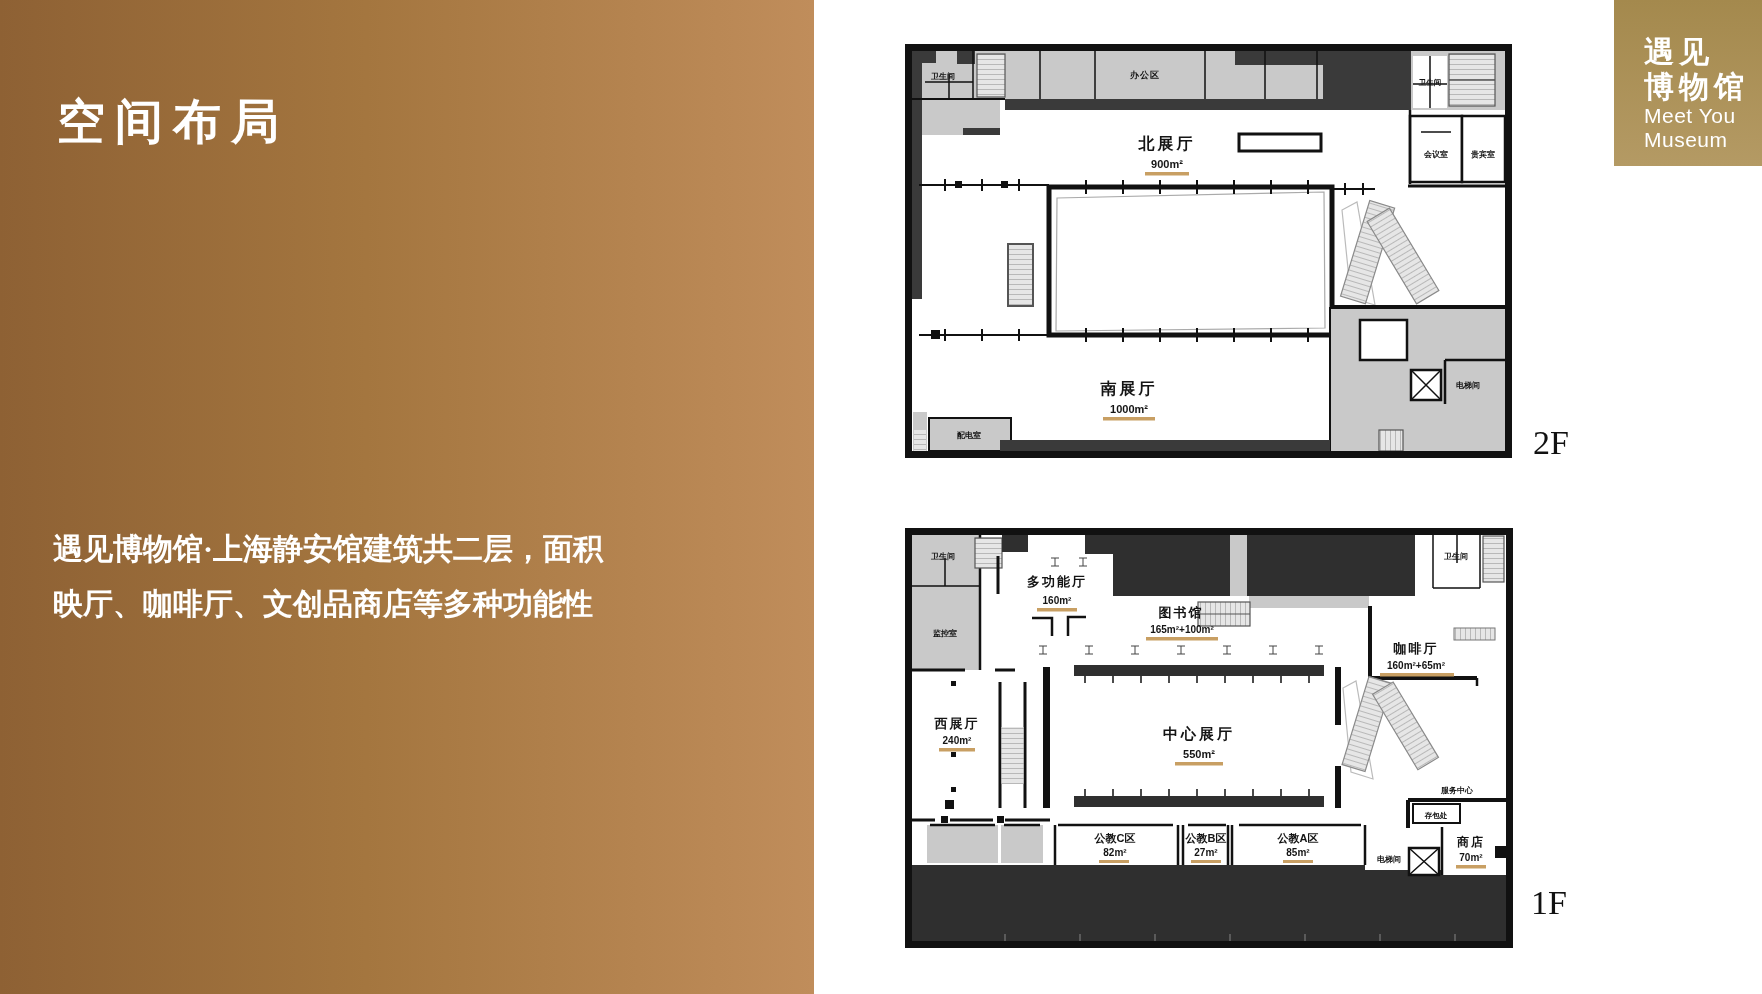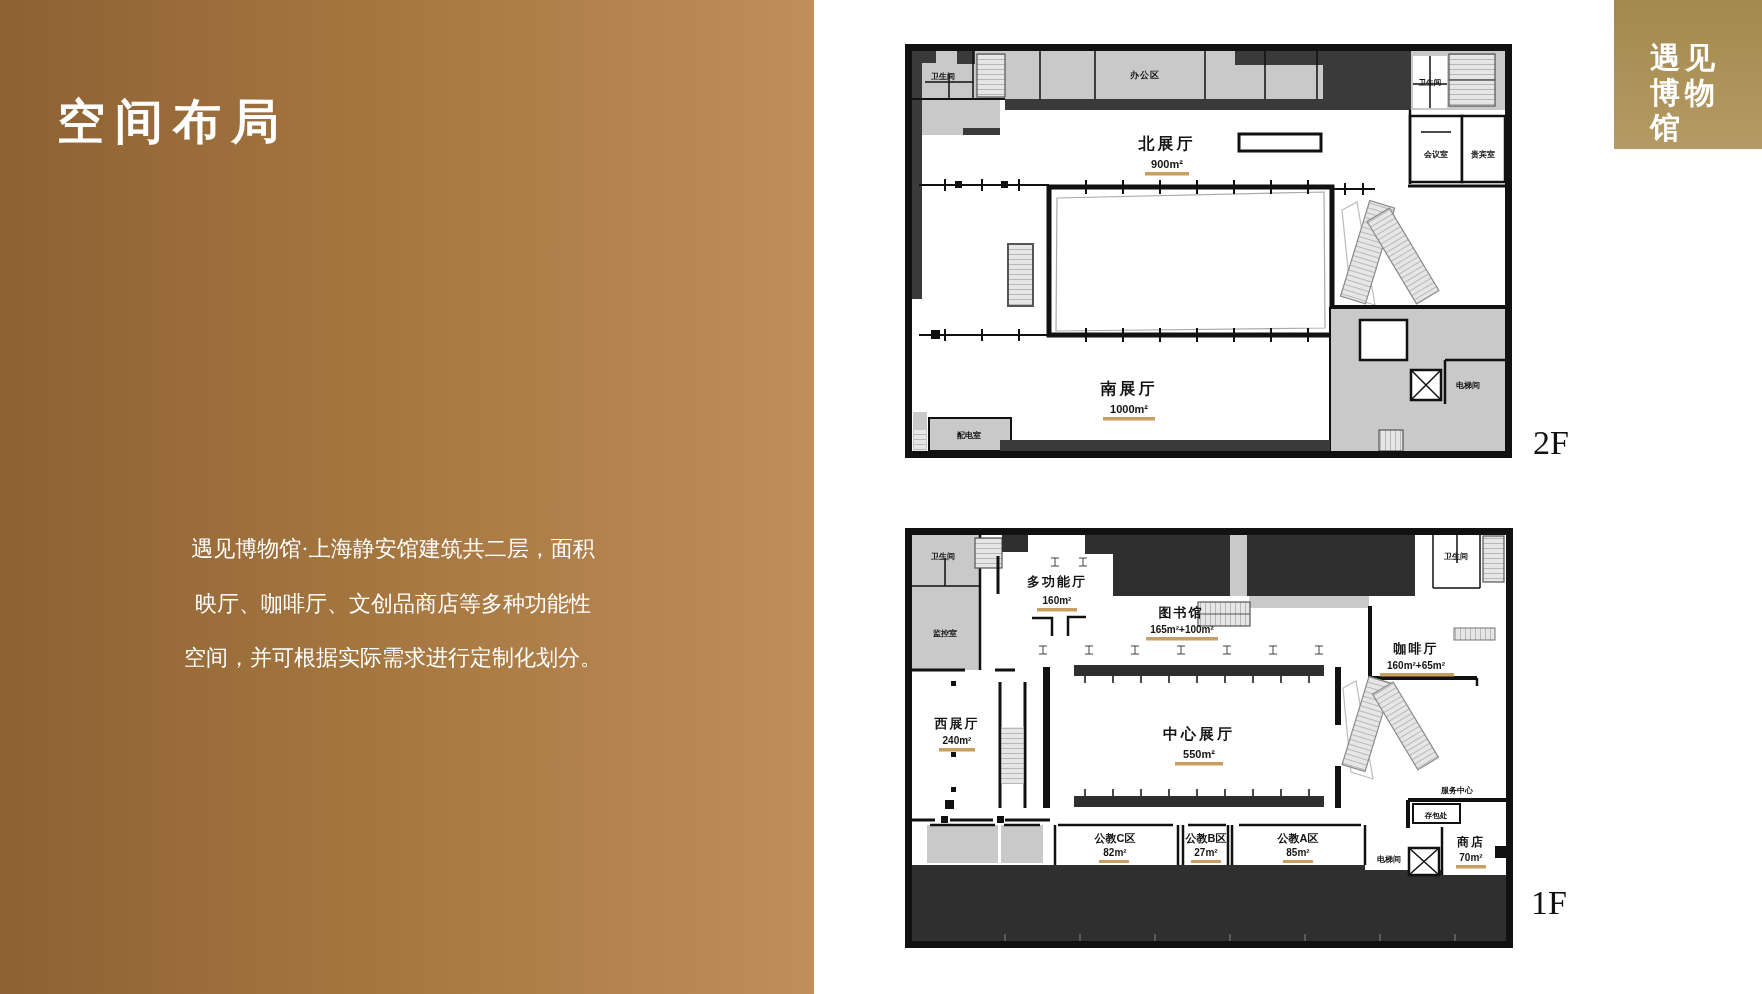--- a/index.html
+++ b/index.html
@@ -3,36 +3,35 @@
 <meta charset="utf-8">
 <style>
   html,body{margin:0;padding:0;}
   body{
     width:1762px;height:994px;position:relative;background:#ffffff;overflow:hidden;
     font-family:"Liberation Sans","DejaVu Sans",sans-serif;
   }
   .panel{
     position:absolute;left:0;top:0;width:814px;height:994px;
     background:linear-gradient(90deg,#8e6134 0%,#a4763f 45%,#c08d5b 100%);
-    text-align:center;
   }
   .slide-title{
     position:absolute;left:57px;top:90px;
     font-family:"Liberation Serif","DejaVu Serif",serif;font-weight:700;
     font-size:48px;letter-spacing:10px;color:#ffffff;
   }
   .slide-body{
     position:absolute;left:53px;top:522px;width:680px;
-    font-family:"Liberation Serif","DejaVu Serif",serif;font-weight:400;
-    font-size:22px;color:#ffffff;line-height:54.5px;white-space:nowrap;
+    font-family:"Liberation Serif","DejaVu Serif",serif;font-weight:700;
+    font-size:30px;color:#ffffff;line-height:54.5px;white-space:nowrap;
   }
   .logo{
-    position:absolute;left:1614px;top:0;width:148px;height:149px;
+    position:absolute;left:1614px;top:0;width:148px;height:166px;
     background:linear-gradient(180deg,#a4894d 0%,#b49a64 100%);
-    color:#fff;padding:18px;box-sizing:border-box;
+    color:#fff;padding:12px;box-sizing:border-box;
   }
   .logo-cn{
     font-family:"Liberation Serif","DejaVu Serif",serif;font-weight:700;
     font-size:30px;letter-spacing:5px;line-height:35px;margin-left:18px;
   }
   .logo-cn.first{margin-top:22px;}
   .logo-en{
     font-family:"Liberation Sans","DejaVu Sans",sans-serif;
     font-size:21px;line-height:24px;margin-left:18px;letter-spacing:0.5px;
   }
@@ -60,21 +59,20 @@
   .wall{stroke:#111;fill:none;}
 </style>
 </head>
 <body>
 
 <div class="panel">
   <div class="slide-title">空间布局</div>
   <div class="slide-body">
     <div>遇见博物馆·上海静安馆建筑共二层，面积</div>
     <div>映厅、咖啡厅、文创品商店等多种功能性</div>
-    <div>空间，并可根据实际需求进行定制化划分。</div>
   </div>
 </div>
 
 <div class="logo">
   <div class="logo-cn first">遇见</div>
   <div class="logo-cn">博物馆</div>
   <div class="logo-en">Meet You</div>
   <div class="logo-en">Museum</div>
 </div>
 

